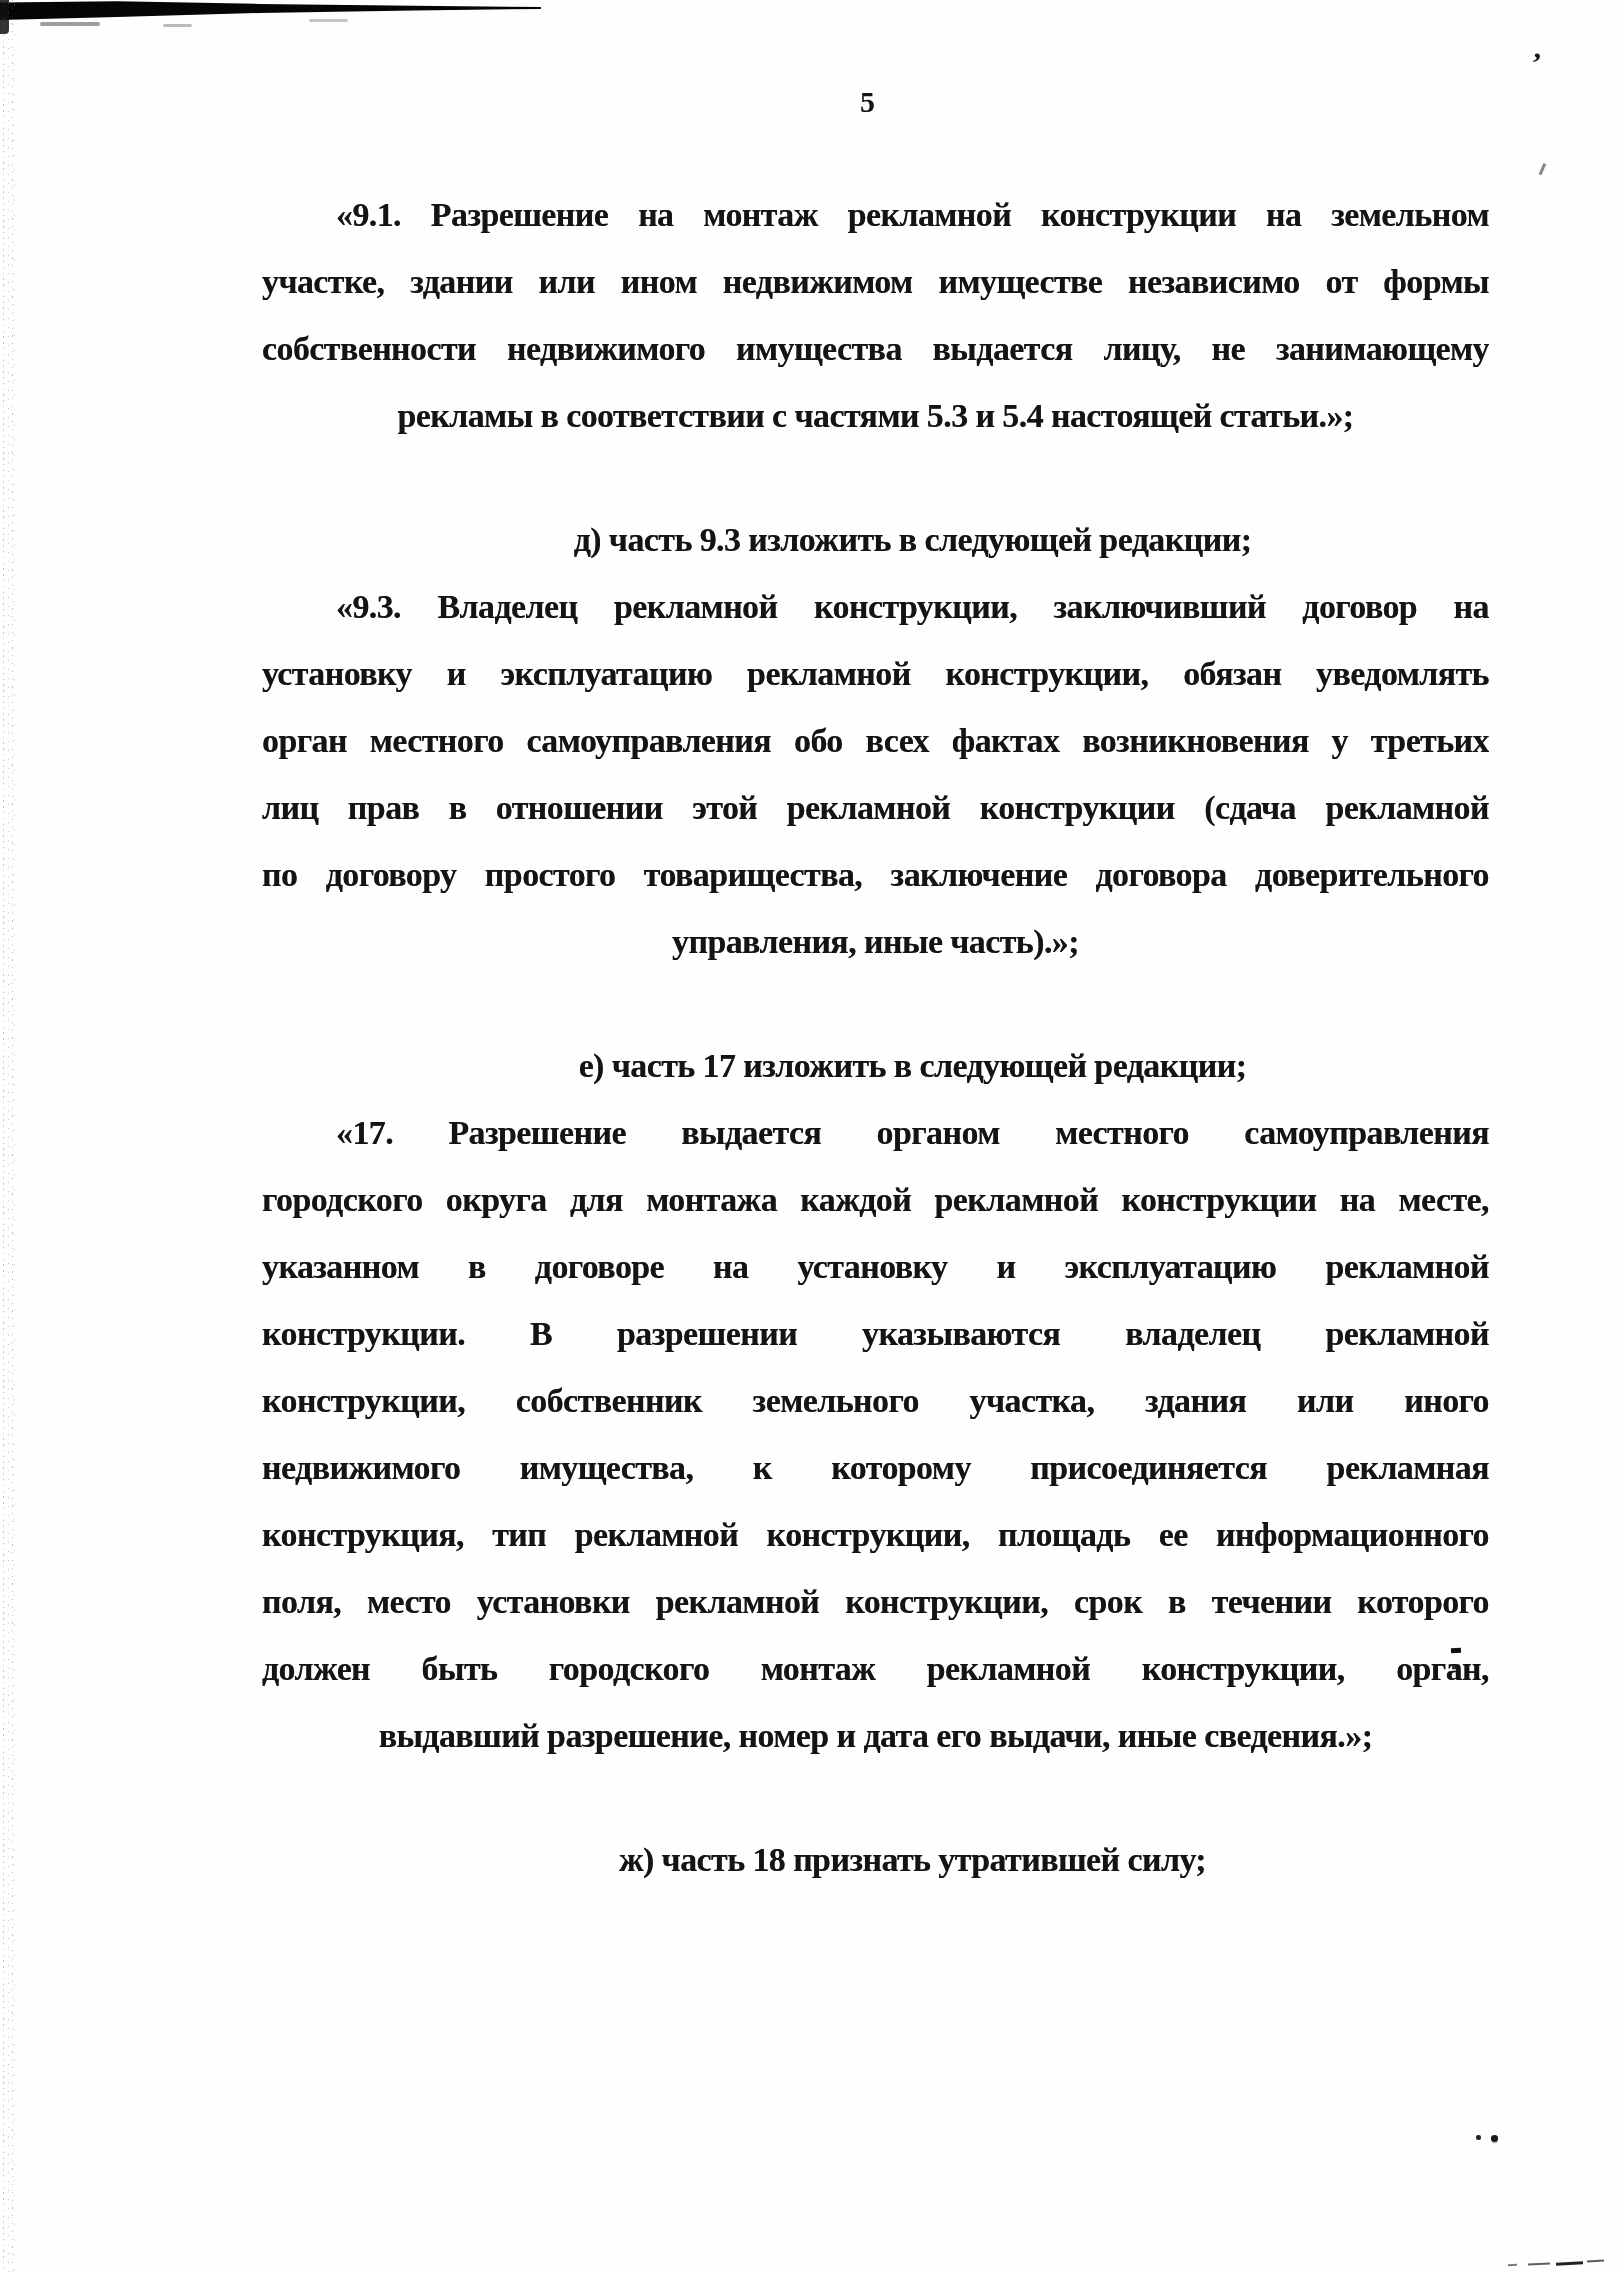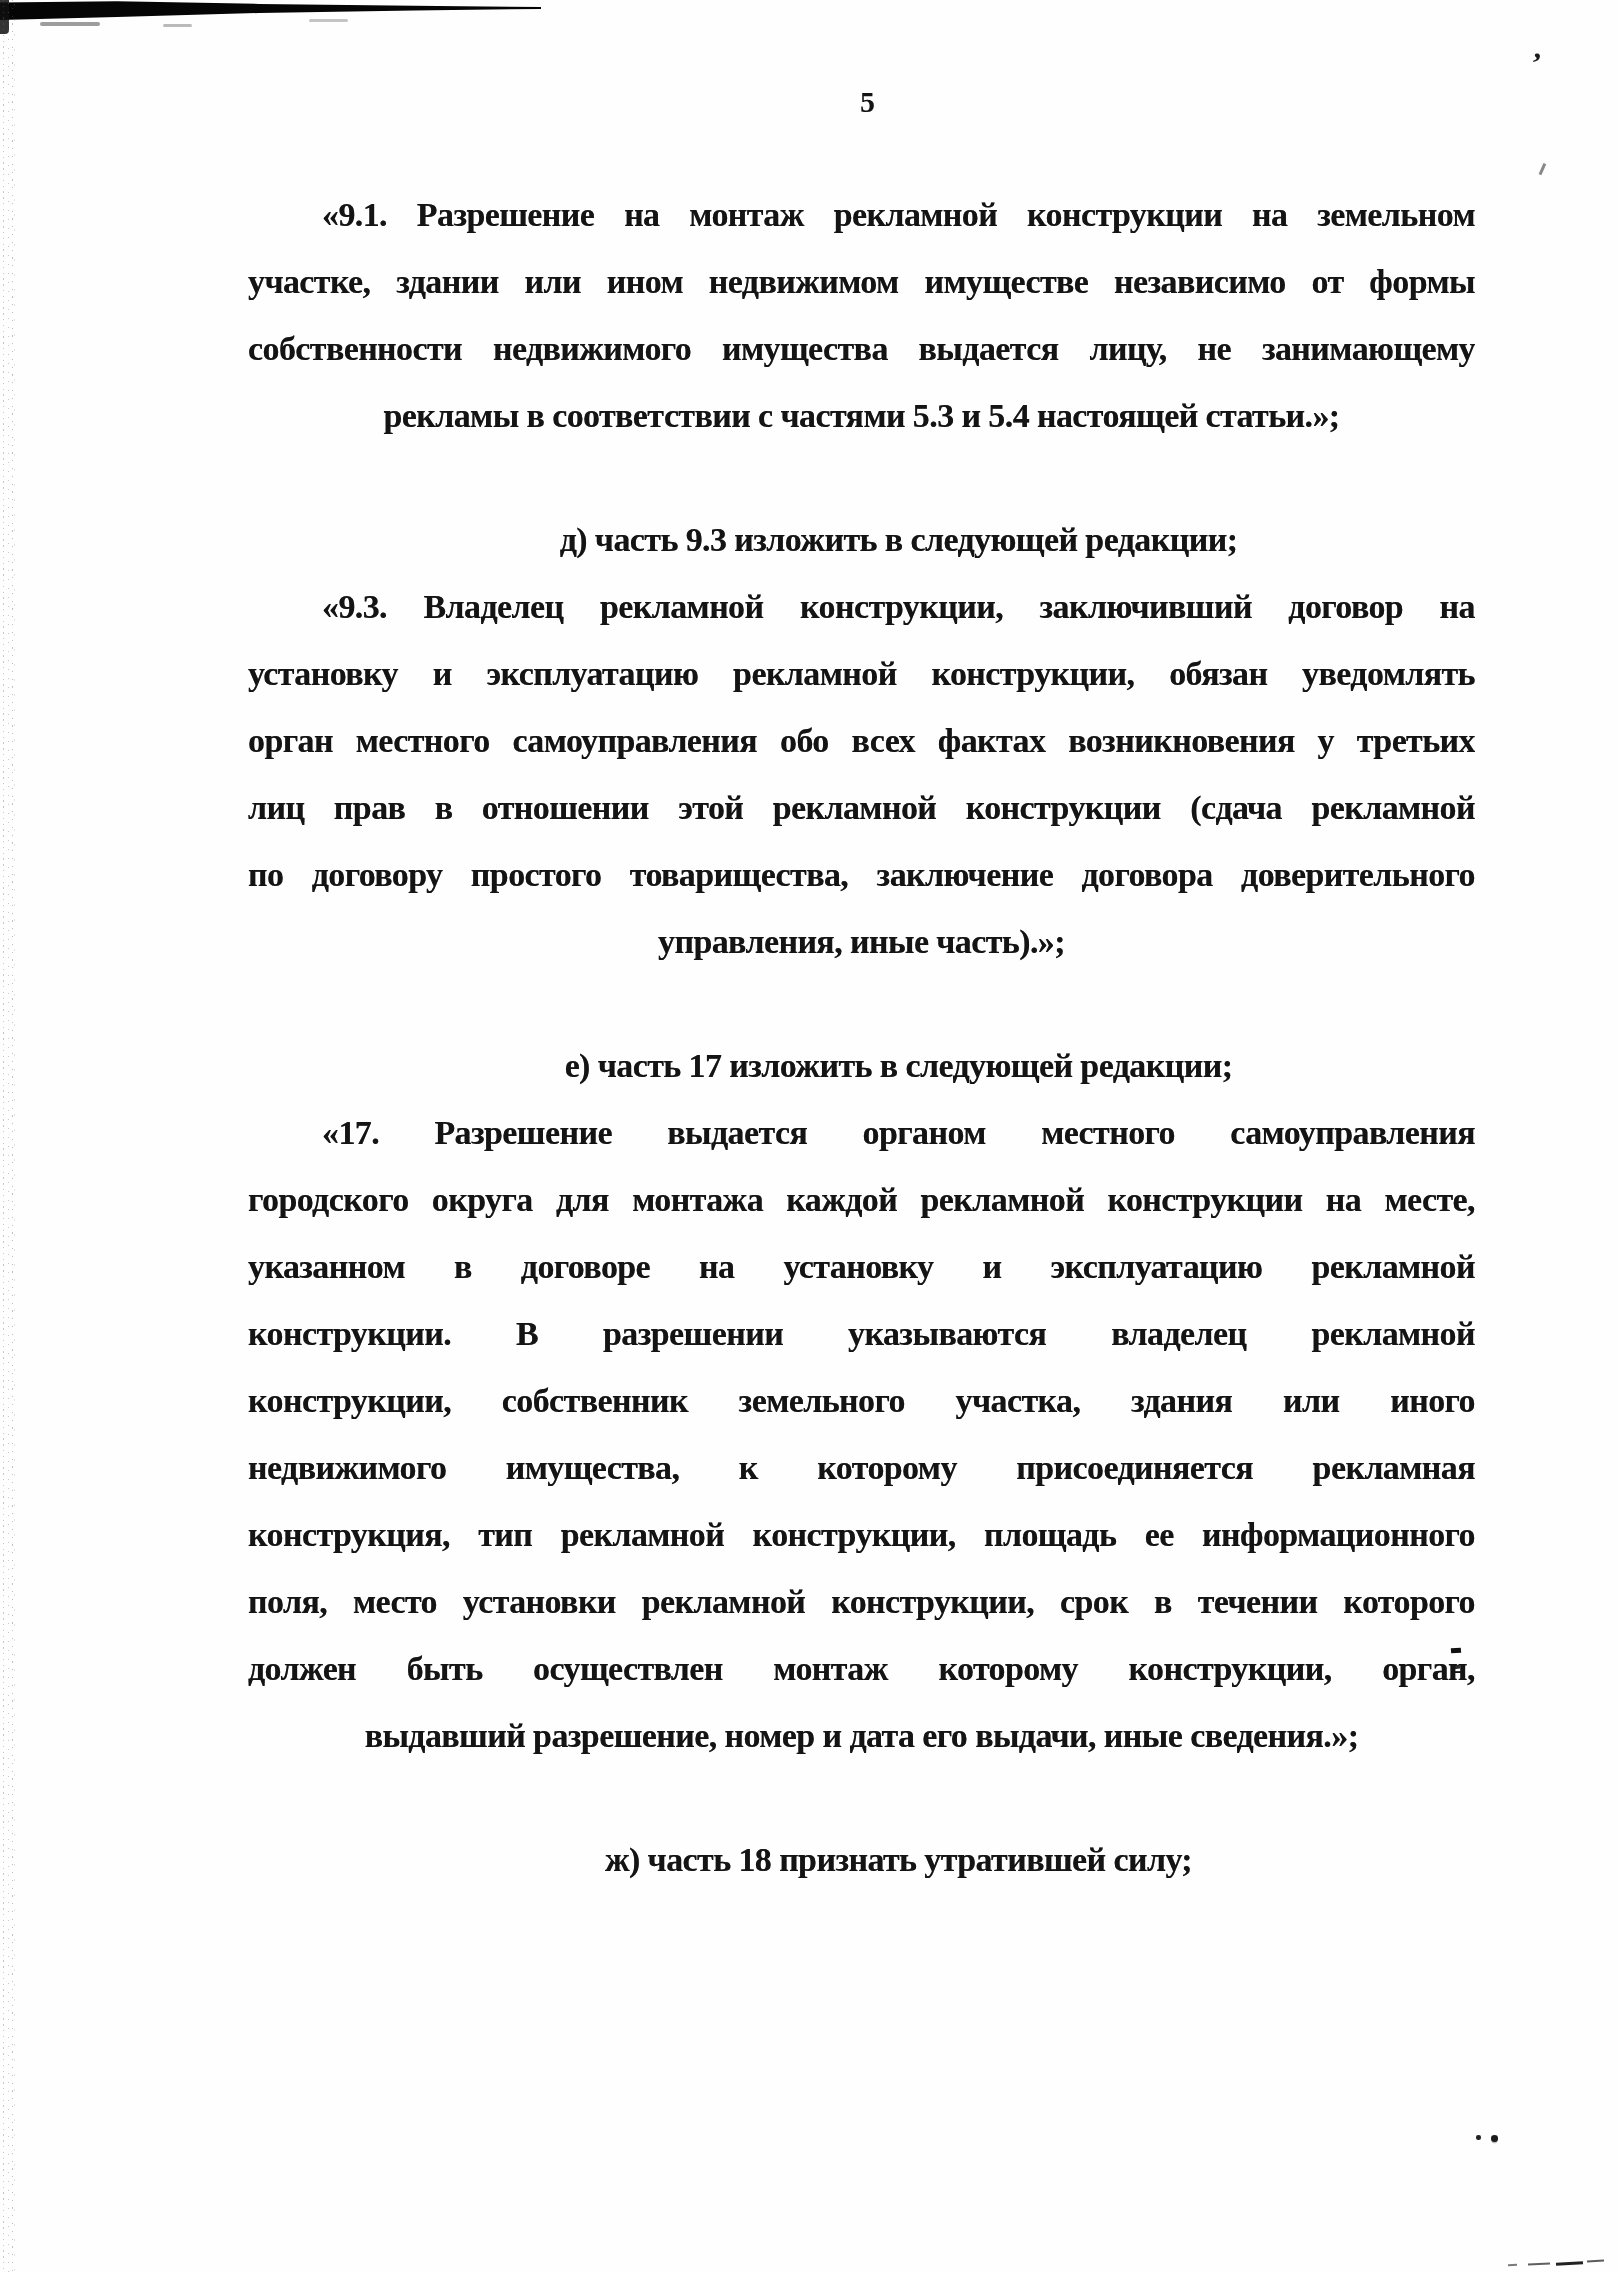--- a/index.html
+++ b/index.html
@@ -16,21 +16,21 @@
   
   .page-number {
     position: absolute;
     left: 254px; top: 85px; width: 1227px;
     text-align: center;
     font-size: 30px; font-weight: 700;
     letter-spacing: 0;
   }
   .document-body {
     position: absolute;
-    left: 248px; top: 181px; width: 1227px;
+    left: 262px; top: 181px; width: 1227px;
   }
   .block { margin: 0; }
   .block.gap { margin-top: 57px; font-family: Liberation Serif, serif; }
   .line {
     height: 67px;
     line-height: 67px;
     overflow: hidden;
     font-size: 34px;
     font-weight: 700;
     letter-spacing: -0.6px;
@@ -130,21 +130,21 @@
       </div>
       <div class="block">
         <div class="line justify indent">«17. Разрешение выдается органом местного самоуправления</div>
         <div class="line justify">городского округа для монтажа каждой рекламной конструкции на месте,</div>
         <div class="line justify">указанном в договоре на установку и эксплуатацию рекламной</div>
         <div class="line justify">конструкции. В разрешении указываются владелец рекламной</div>
         <div class="line justify">конструкции, собственник земельного участка, здания или иного</div>
         <div class="line justify">недвижимого имущества, к которому присоединяется рекламная</div>
         <div class="line justify">конструкция, тип рекламной конструкции, площадь ее информационного</div>
         <div class="line justify">поля, место установки рекламной конструкции, срок в течении которого</div>
-        <div class="line justify">должен быть осуществлен монтаж которому конструкции, орган,</div>
+        <div class="line justify">должен быть городского монтаж рекламной конструкции, орган,</div>
         <div class="line natural">выдавший разрешение, номер и дата его выдачи, иные сведения.»;</div>
       </div>
       <div class="block gap">
         <div class="line natural indent">ж) часть 18 признать утратившей силу;</div>
       </div>
     </div>
 
 </div>
 
 

